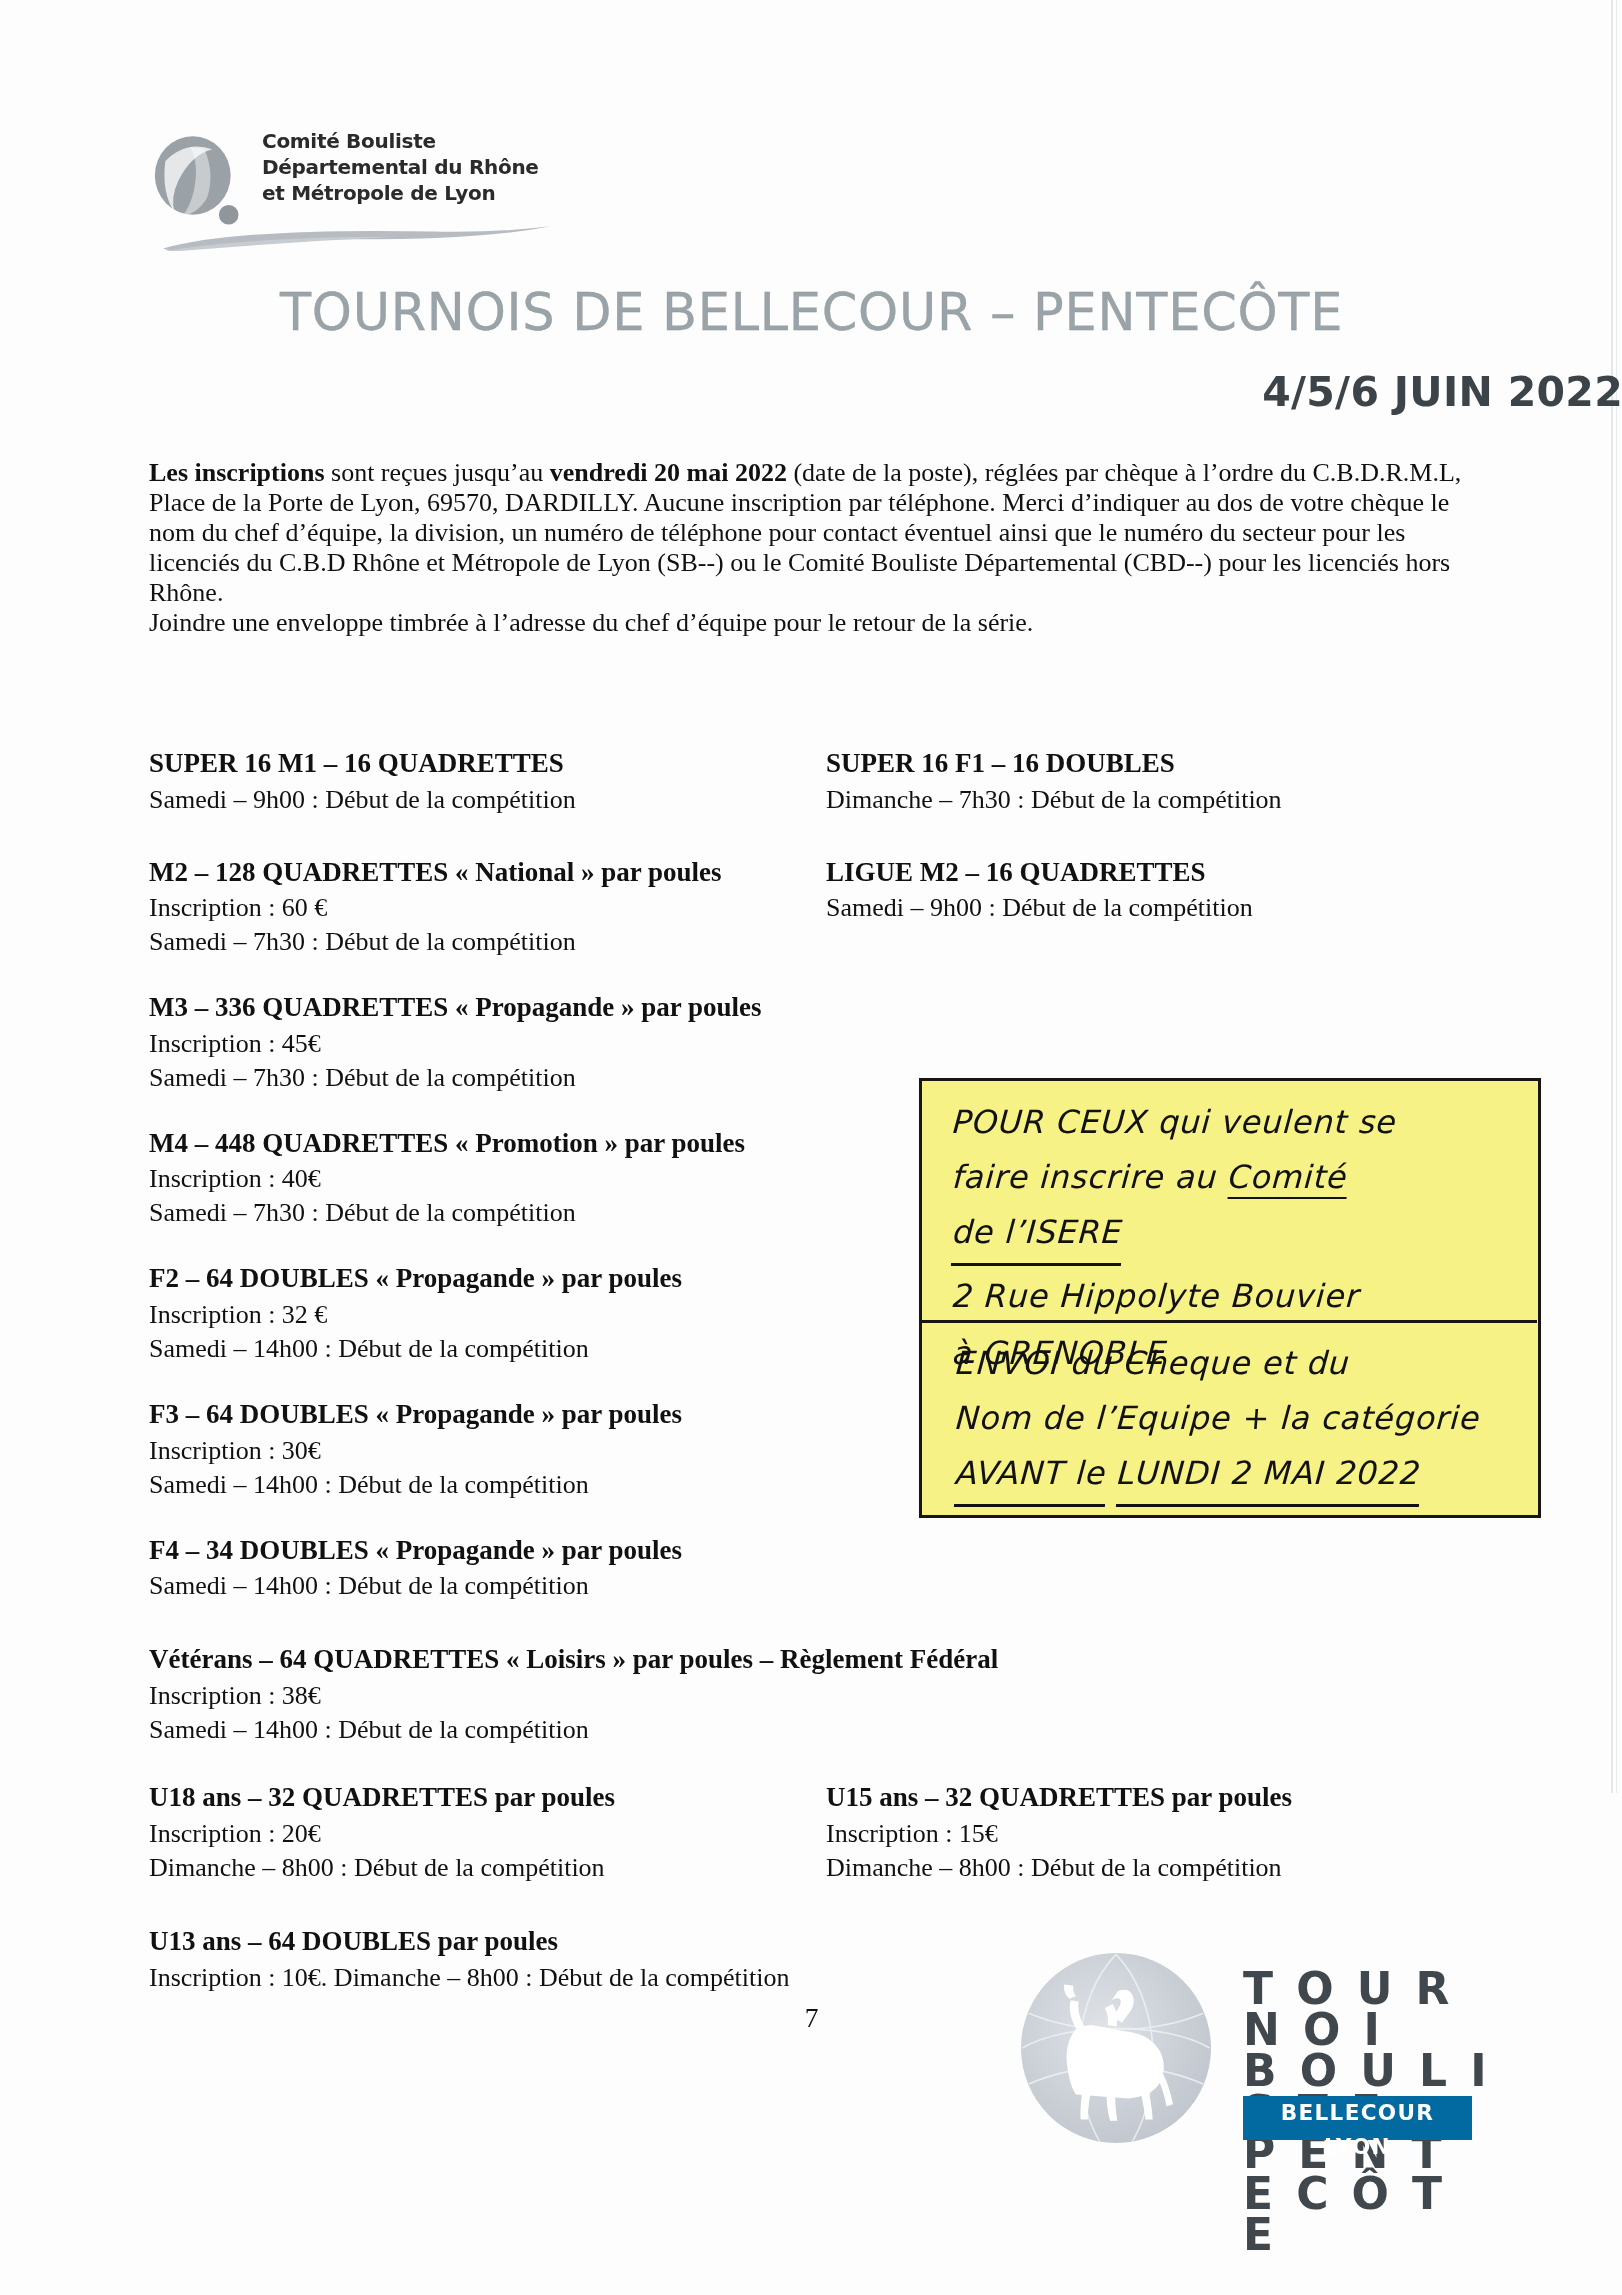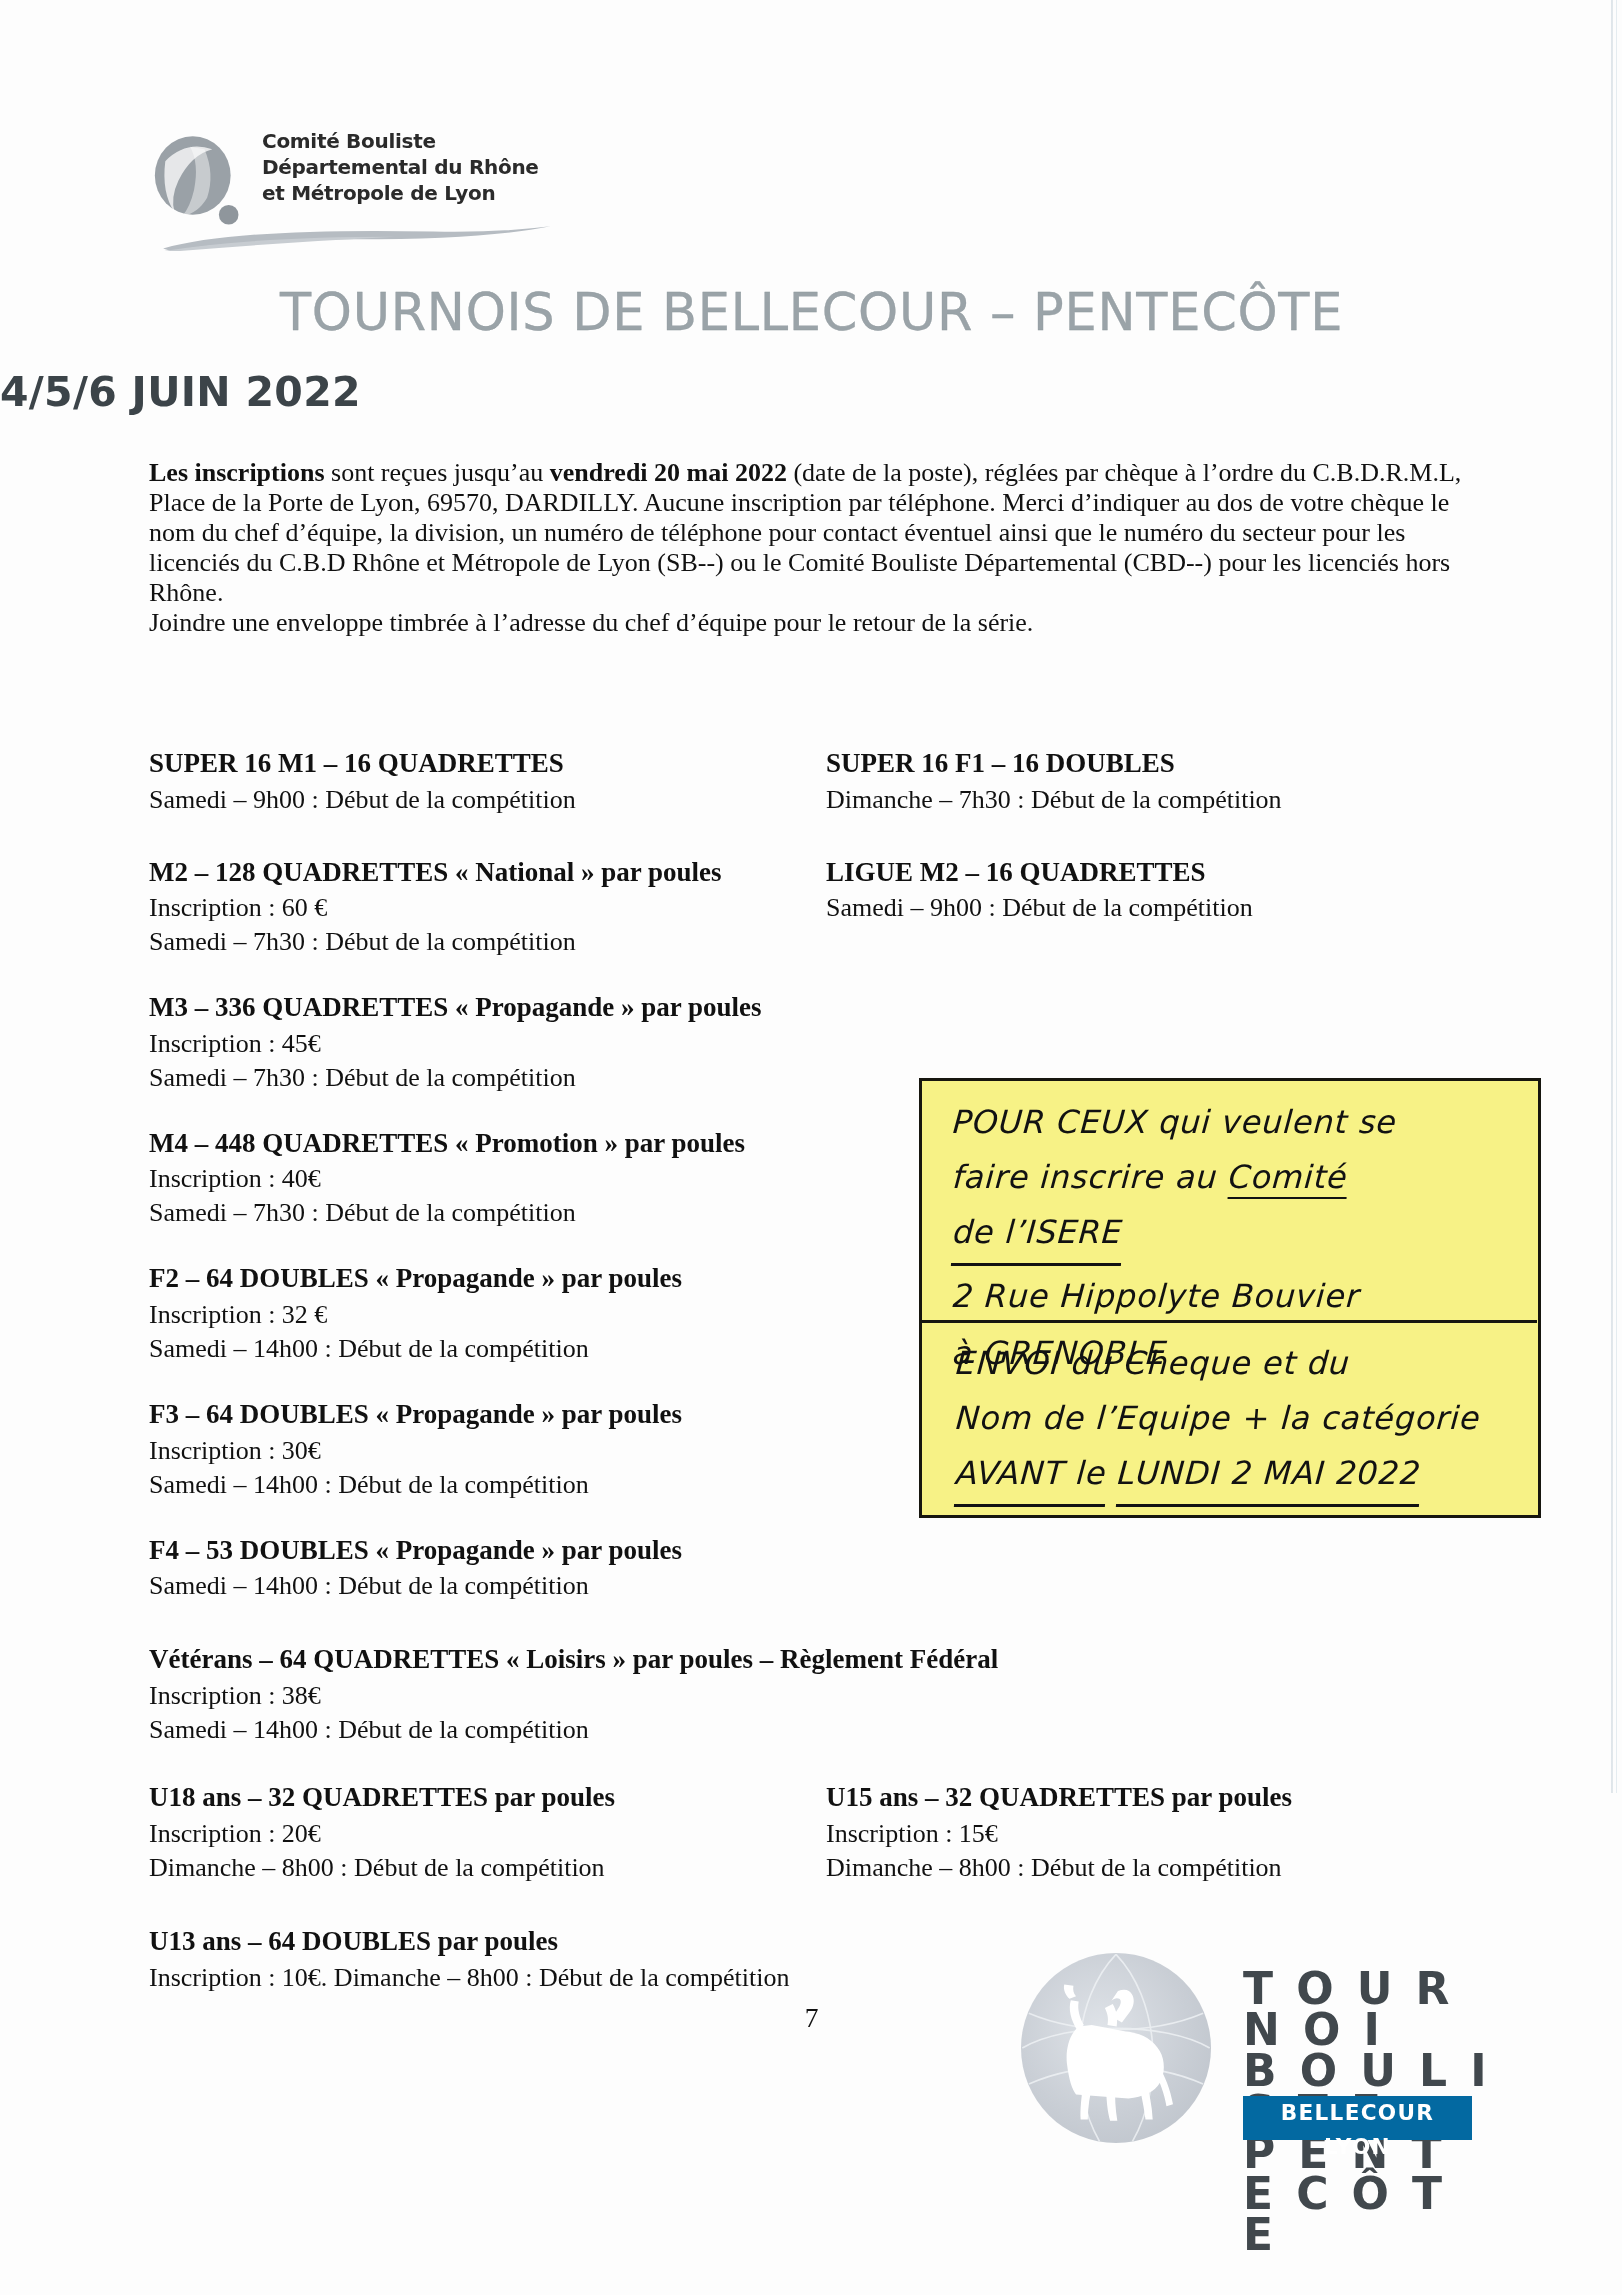--- a/index.html
+++ b/index.html
@@ -86,21 +86,21 @@
     font-size: 51px;
     letter-spacing: 0.7px;
     color: #9aa3a8;
     -webkit-text-stroke: 0.3px #8d979c;
   }
   .sub-title {
     position: absolute;
     left: 0;
     top: 368px;
     width: 1623px;
-    text-align: left;
+    text-align: right;
     font-family: "DejaVu Sans", sans-serif;
     font-weight: bold;
     font-size: 41px;
     letter-spacing: 0.3px;
     color: #3c4449;
   }
 
   
   .intro {
     position: absolute;
@@ -320,21 +320,21 @@
       <div class="sect-line">Samedi – 14h00 : Début de la compétition</div>
     </div>
 
     <div class="sect" style="margin-bottom:31px">
       <div class="sect-title">F3 – 64 DOUBLES « Propagande » par poules</div>
       <div class="sect-line">Inscription : 30€</div>
       <div class="sect-line">Samedi – 14h00 : Début de la compétition</div>
     </div>
 
     <div class="sect" style="margin-bottom:31px">
-      <div class="sect-title">F4 – 53 DOUBLES « Propagande » par poules</div>
+      <div class="sect-title">F4 – 34 DOUBLES « Propagande » par poules</div>
       <div class="sect-line">Samedi – 14h00 : Début de la compétition</div>
     </div>
 
   </div>
 
   <div class="col-right" style="top:746px;">
 
     <div class="sect" style="margin-bottom:38px">
       <div class="sect-title">SUPER 16 F1 – 16 DOUBLES</div>
       <div class="sect-line">Dimanche – 7h30 : Début de la compétition</div>

